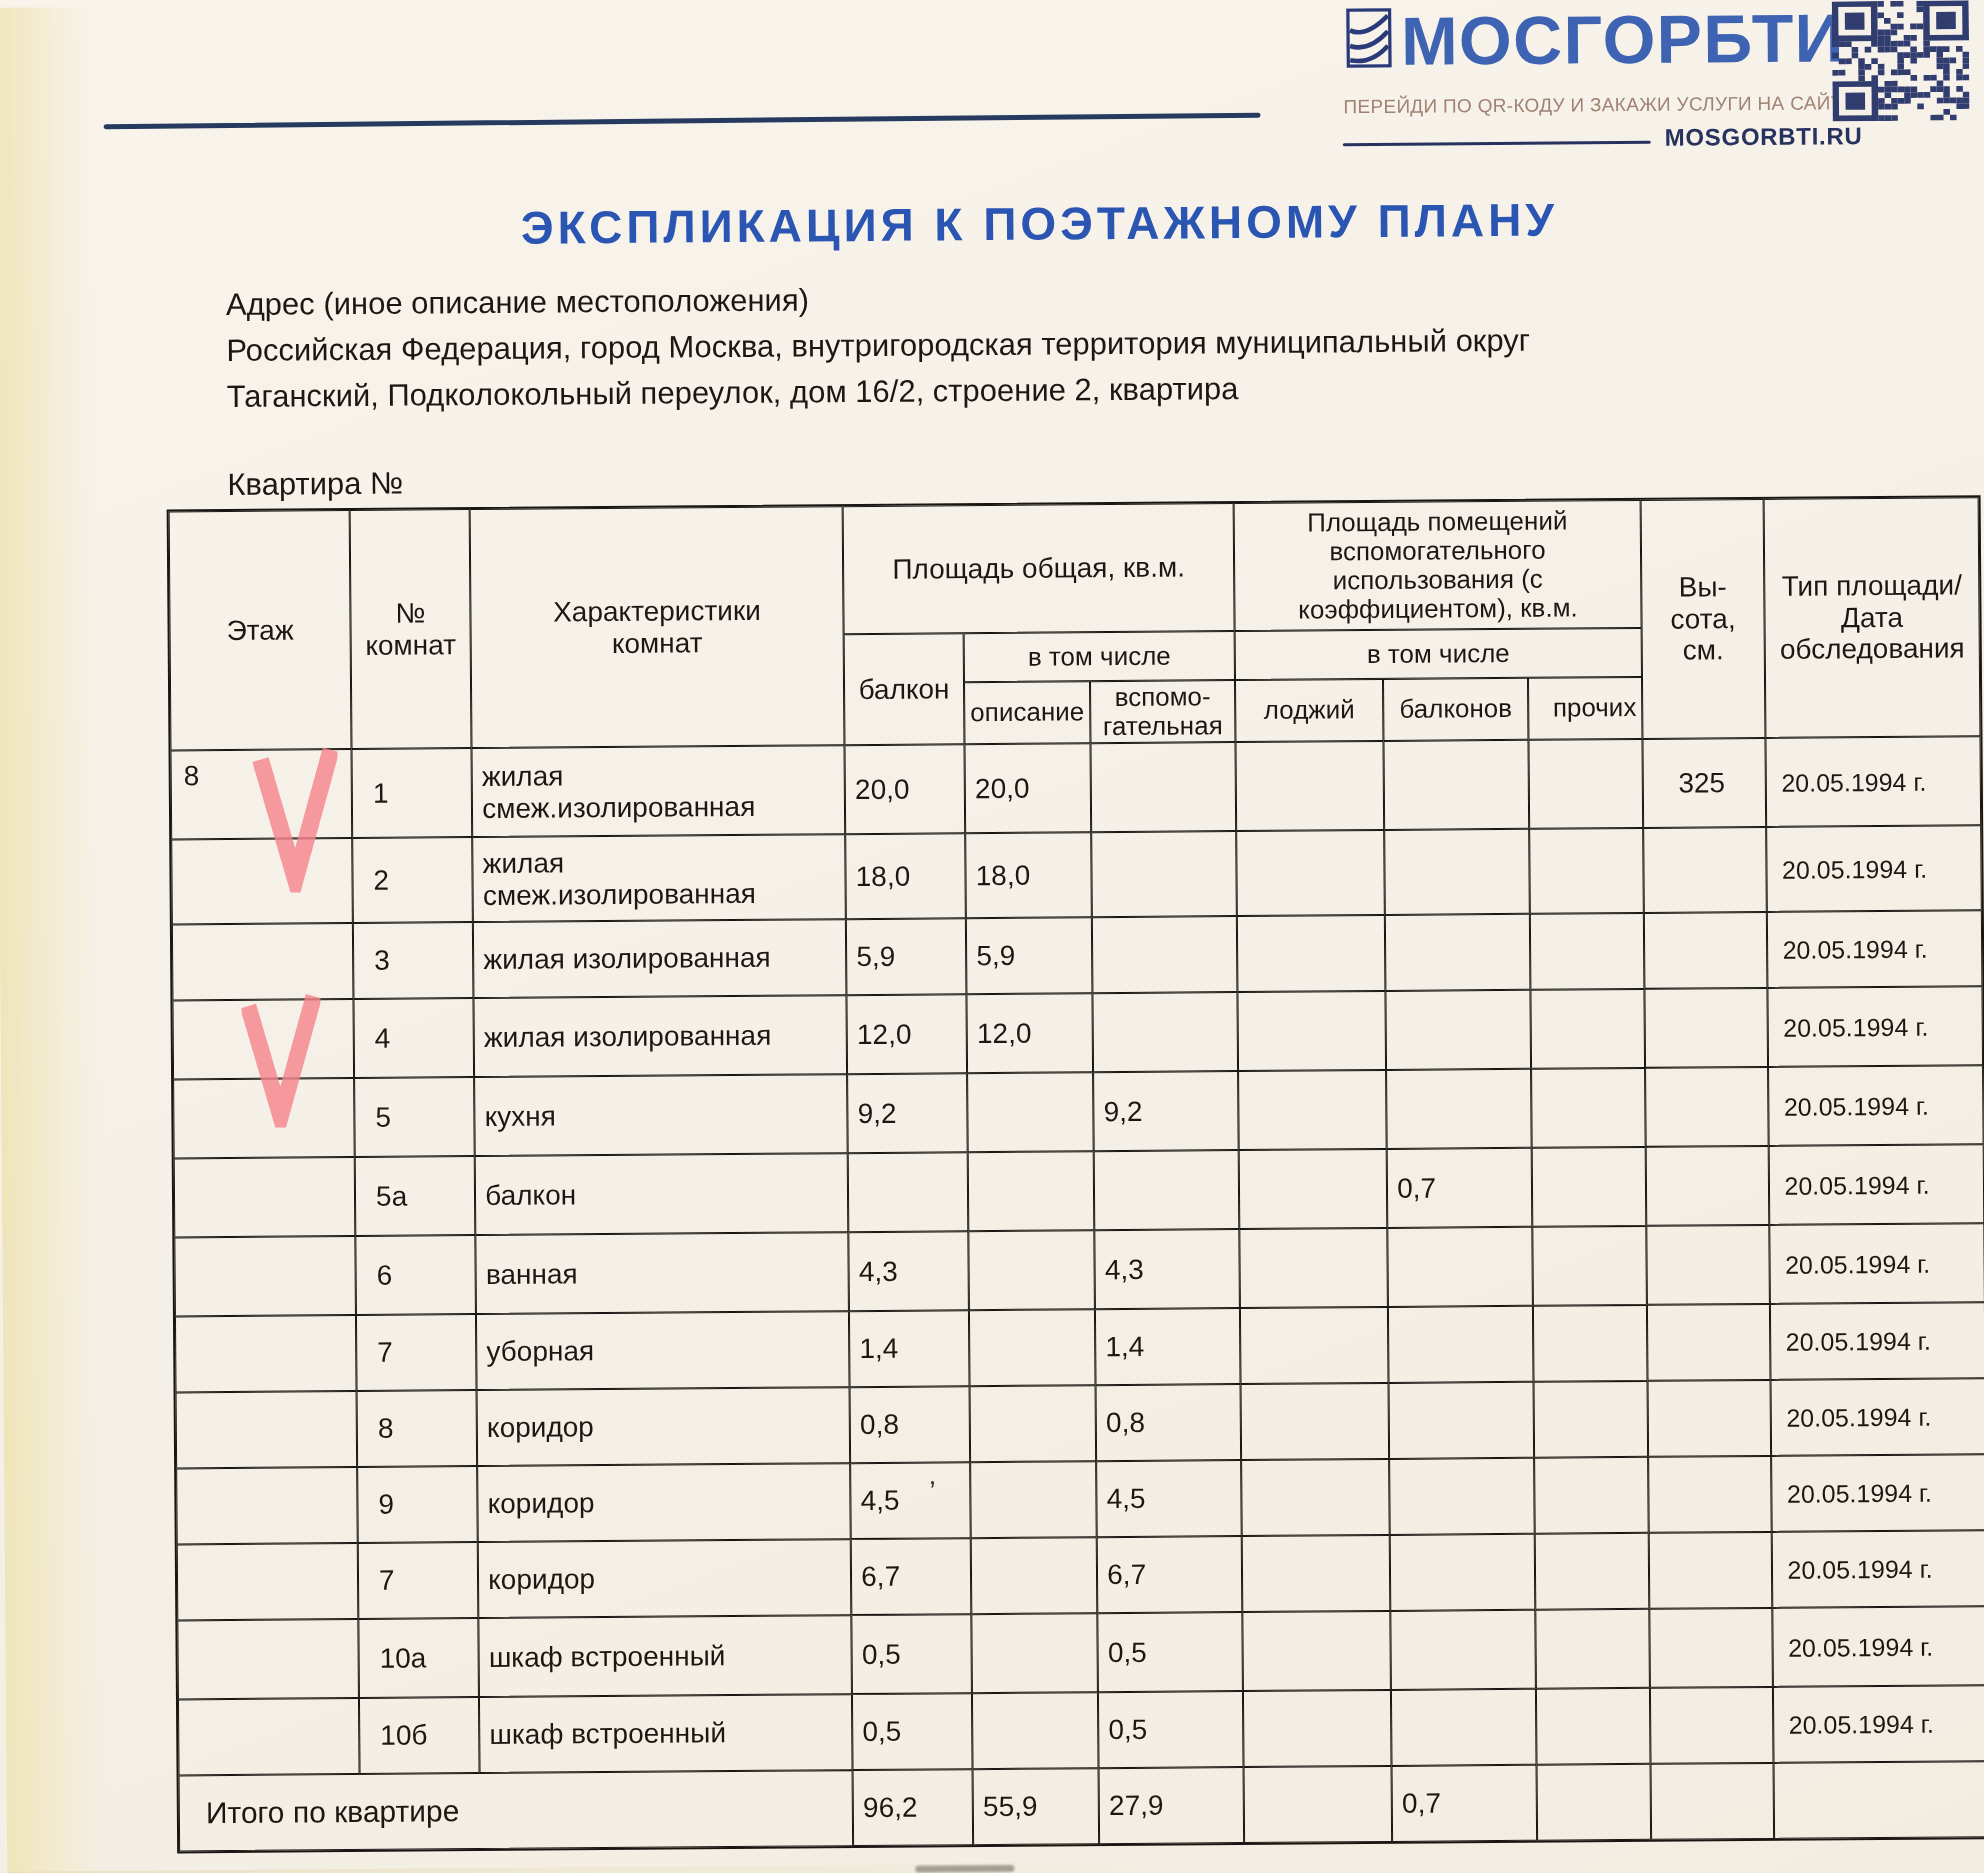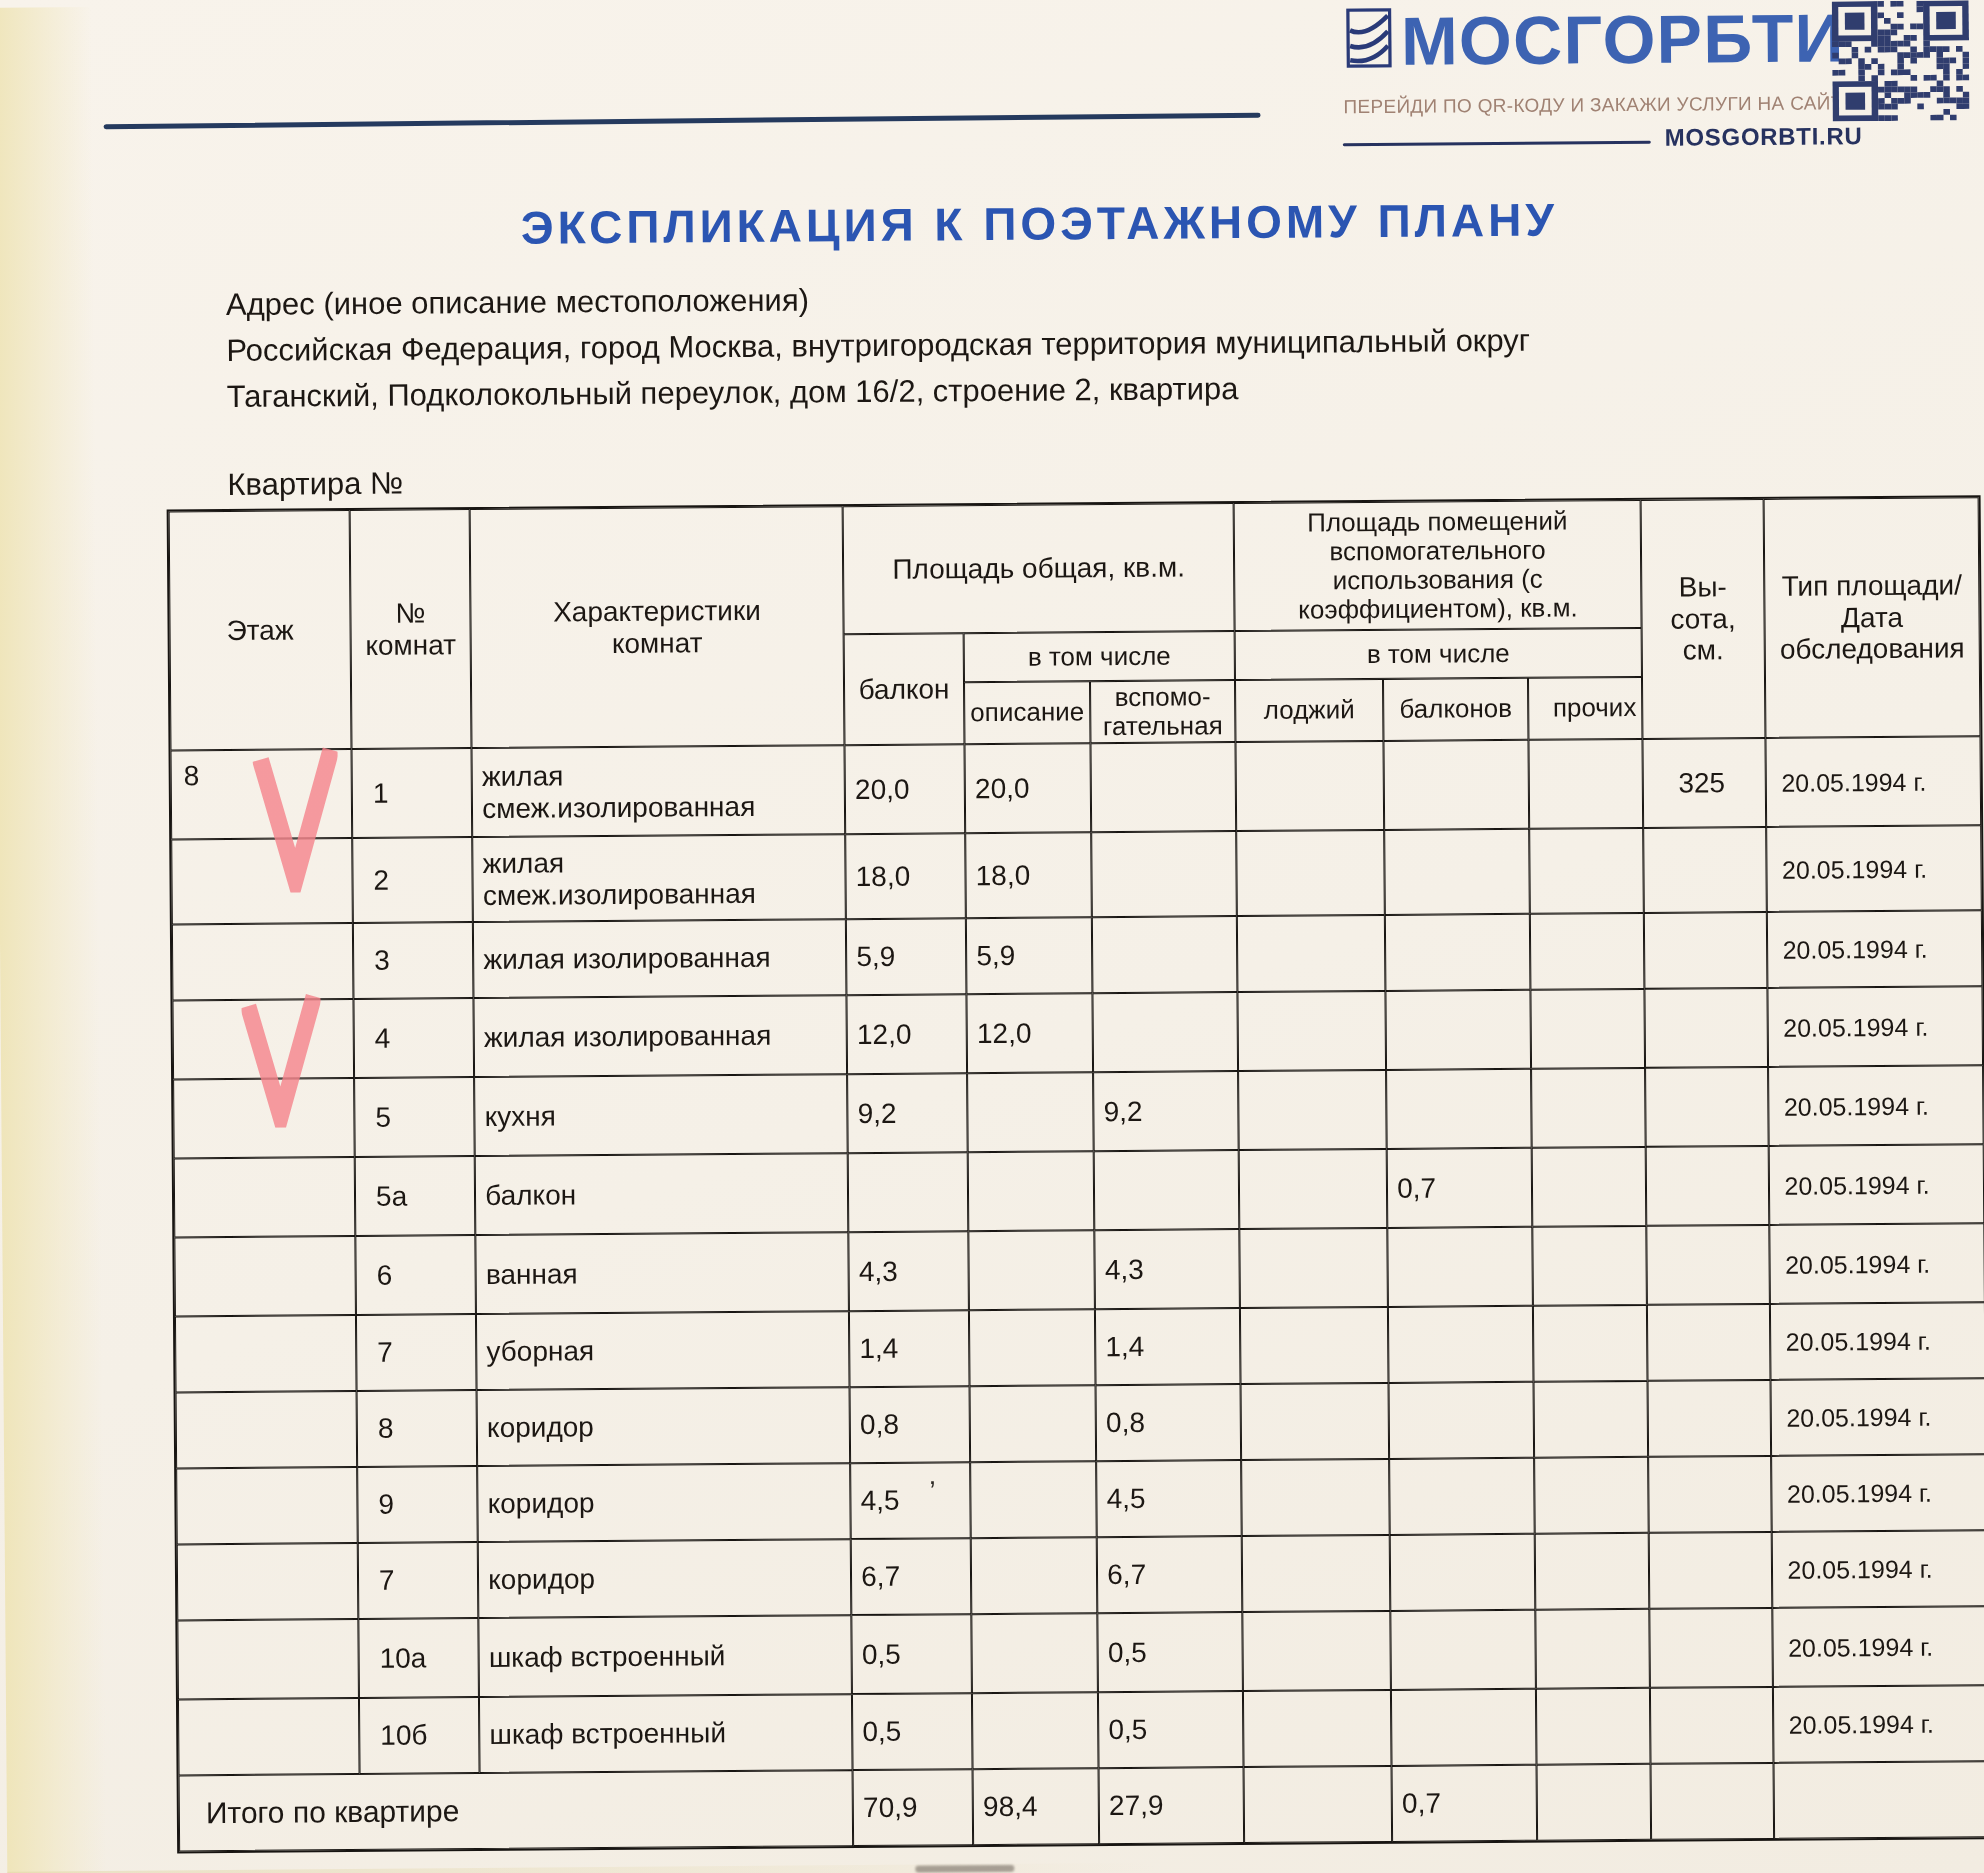--- a/index.html
+++ b/index.html
@@ -388,22 +388,22 @@
       <div class="cell" style="grid-area: 16 / 3;">шкаф встроенный</div>
       <div class="cell" style="grid-area: 16 / 4;">0,5</div>
       <div class="cell" style="grid-area: 16 / 5;"></div>
       <div class="cell" style="grid-area: 16 / 6;">0,5</div>
       <div class="cell" style="grid-area: 16 / 7;"></div>
       <div class="cell" style="grid-area: 16 / 8;"></div>
       <div class="cell" style="grid-area: 16 / 9;"></div>
       <div class="cell cell-height" style="grid-area: 16 / 10;"></div>
       <div class="cell cell-date" style="grid-area: 16 / 11;">20.05.1994 г.</div>
       <div class="cell totals-label" style="grid-area: 17 / 1 / auto / 4;">Итого по квартире</div>
-      <div class="cell" style="grid-area: 17 / 4;">70,9</div>
-      <div class="cell" style="grid-area: 17 / 5;">98,4</div>
+      <div class="cell" style="grid-area: 17 / 4;">96,2</div>
+      <div class="cell" style="grid-area: 17 / 5;">55,9</div>
       <div class="cell" style="grid-area: 17 / 6;">27,9</div>
       <div class="cell" style="grid-area: 17 / 7;"></div>
       <div class="cell" style="grid-area: 17 / 8;">0,7</div>
       <div class="cell" style="grid-area: 17 / 9;"></div>
       <div class="cell" style="grid-area: 17 / 10;"></div>
       <div class="cell" style="grid-area: 17 / 11;"></div>
     </div>
 
   <svg class="checkmark" style="left:254px; top:739px;" width="85" height="148" viewBox="0 0 130 225">
     <path class="chk" d="M12 22 L64 205 L120 8" fill="none" stroke-width="26" opacity="0.8" stroke="#f5838b"></path>

